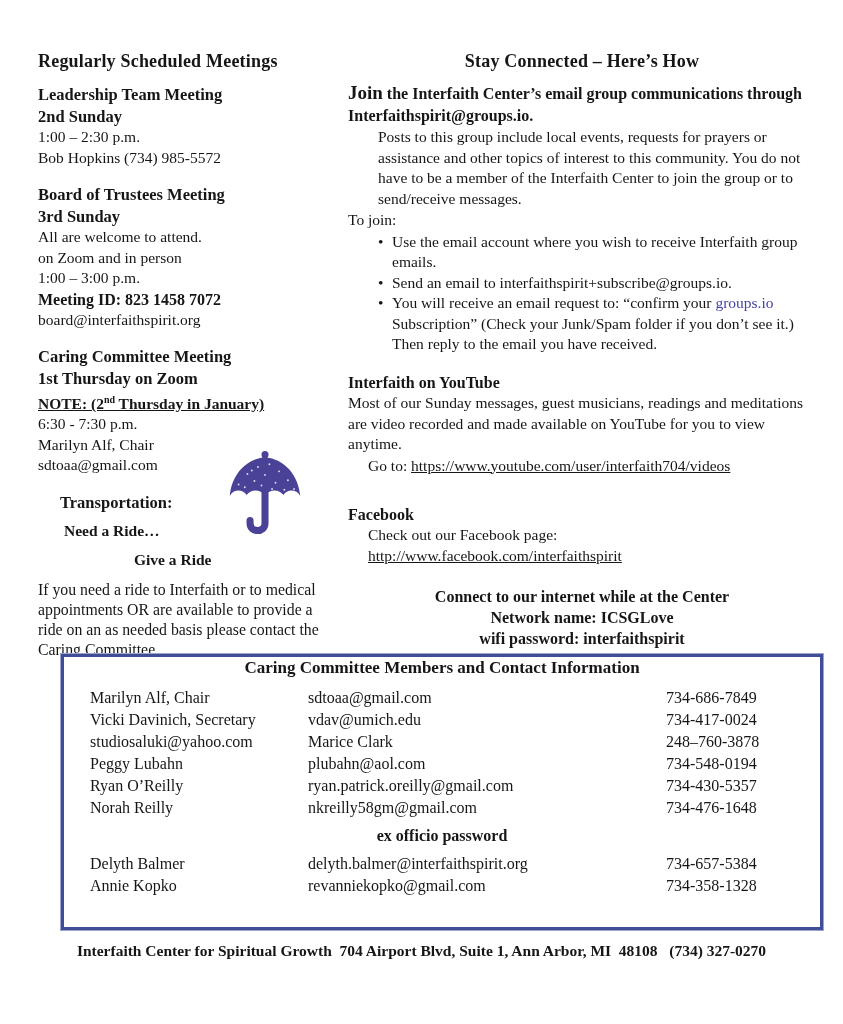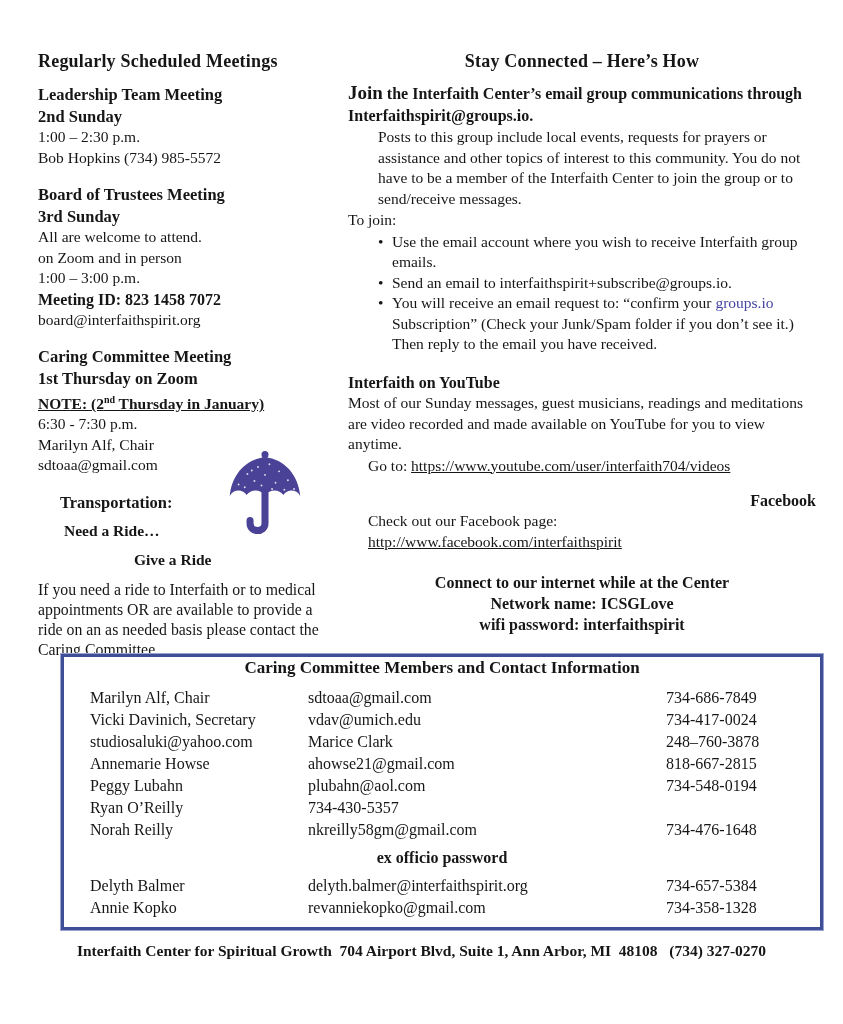--- a/index.html
+++ b/index.html
@@ -143,21 +143,21 @@
   <ul class="bullets">
     <li>Use the email account where you wish to receive Interfaith group emails.</li>
     <li>Send an email to interfaithspirit+subscribe@groups.io.</li>
     <li><span>You will receive an email request to: “confirm your </span><span class="link-blue">groups.io</span><span> Subscription” (Check your Junk/Spam folder if you don’t see it.) Then reply to the email you have received.</span></li>
   </ul>
 
   <div class="section-heading">Interfaith on YouTube</div>
   <div class="rc-para">Most of our Sunday messages, guest musicians, readings and meditations are video recorded and made available on YouTube for you to view anytime.</div>
   <div class="goto-line"><span>Go to: </span><span class="plain-link">https://www.youtube.com/user/interfaith704/videos</span></div>
 
-  <div class="section-heading" style="margin-top:14px;text-align:right;">Facebook</div>
+  <div class="section-heading" style="margin-top:28px;">Facebook</div>
   <div class="fb-line">Check out our Facebook page:</div>
   <div class="fb-line"><span class="plain-link">http://www.facebook.com/interfaithspirit</span></div>
 
   <div class="wifi-block">
     <div>Connect to our internet while at the Center</div>
     <div>Network name: ICSGLove</div>
     <div>wifi password: interfaithspirit</div>
   </div>
 </div>
 
@@ -173,31 +173,27 @@
     <span>Vicki Davinich, Secretary</span>
     <span>vdav@umich.edu</span>
     <span>734-417-0024</span>
   </div>
   <div class="crow">
     <span>studiosaluki@yahoo.com</span>
     <span>Marice Clark</span>
     <span>248–760-3878</span>
   </div>
   <div class="crow">
-    <span>Annemarie Howse</span>
-    <span>ahowse21@gmail.com</span>
-    <span>818-667-2815</span>
-  </div>
-  <div class="crow">
     <span>Peggy Lubahn</span>
     <span>plubahn@aol.com</span>
     <span>734-548-0194</span>
   </div>
   <div class="crow">
     <span>Ryan O’Reilly</span>
+    <span>ryan.patrick.oreilly@gmail.com</span>
     <span>734-430-5357</span>
   </div>
   <div class="crow">
     <span>Norah Reilly</span>
     <span>nkreilly58gm@gmail.com</span>
     <span>734-476-1648</span>
   </div>
 
   <div class="ex-officio">ex officio password</div>
 

